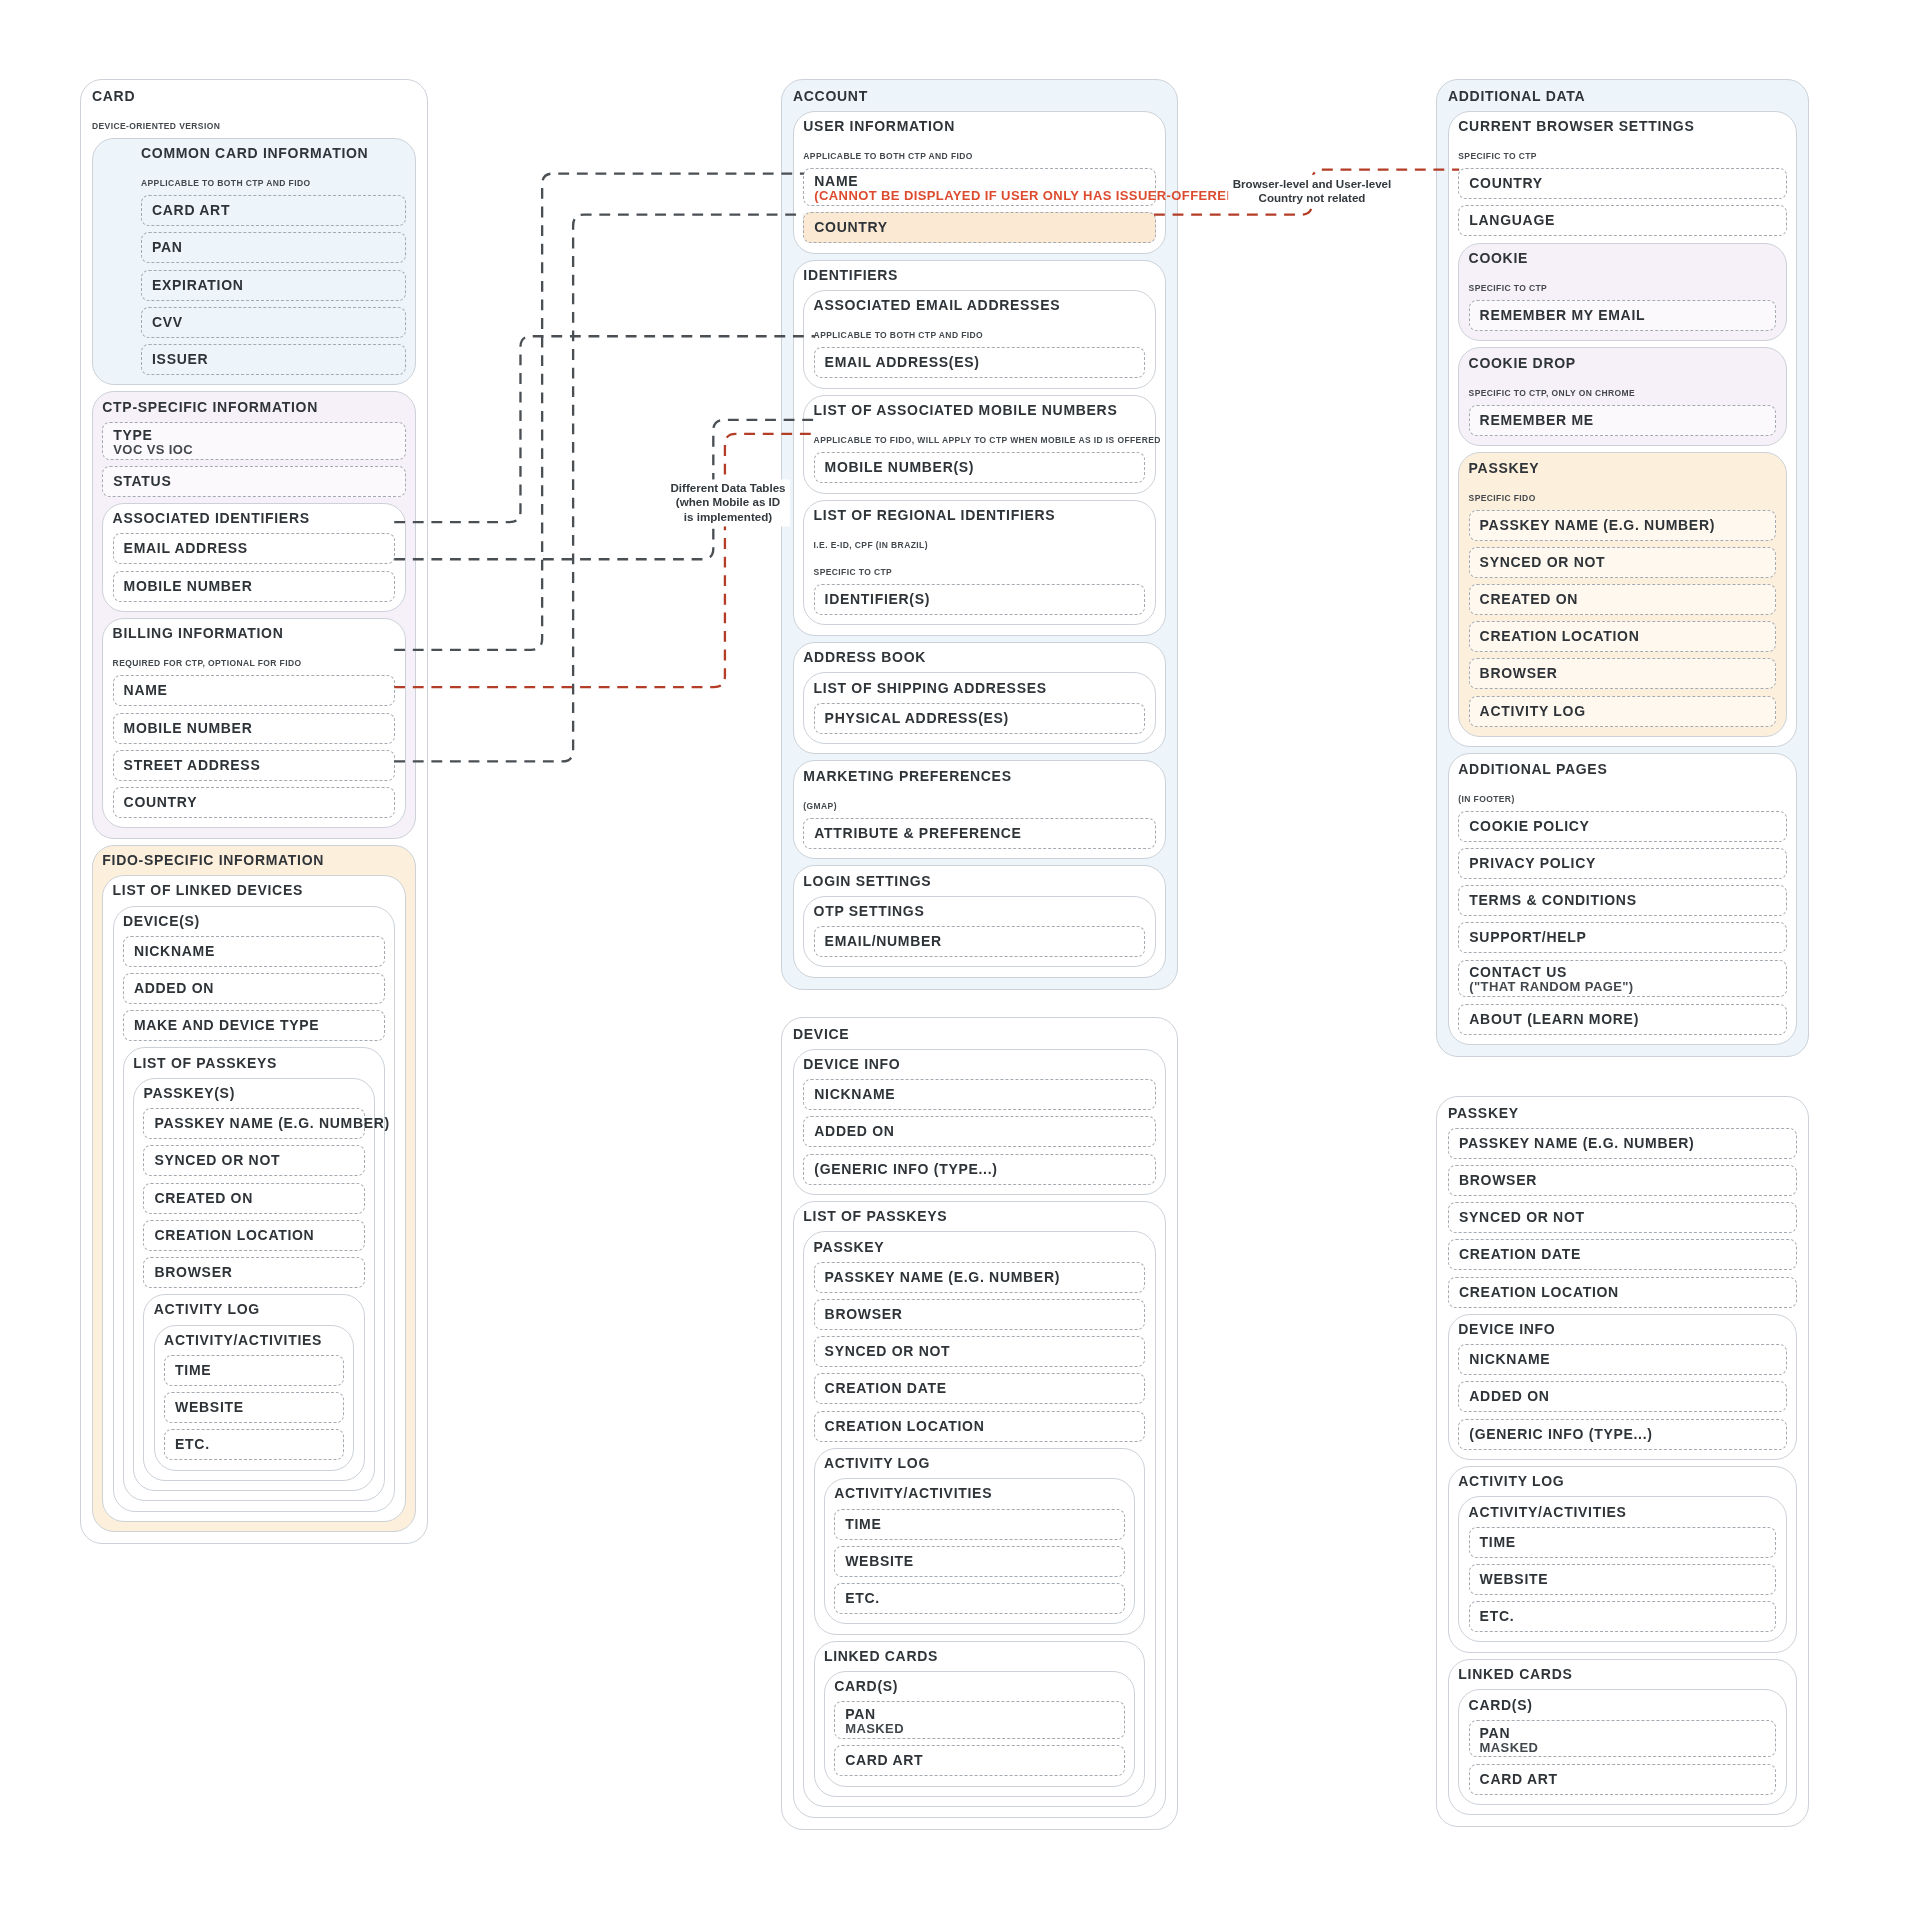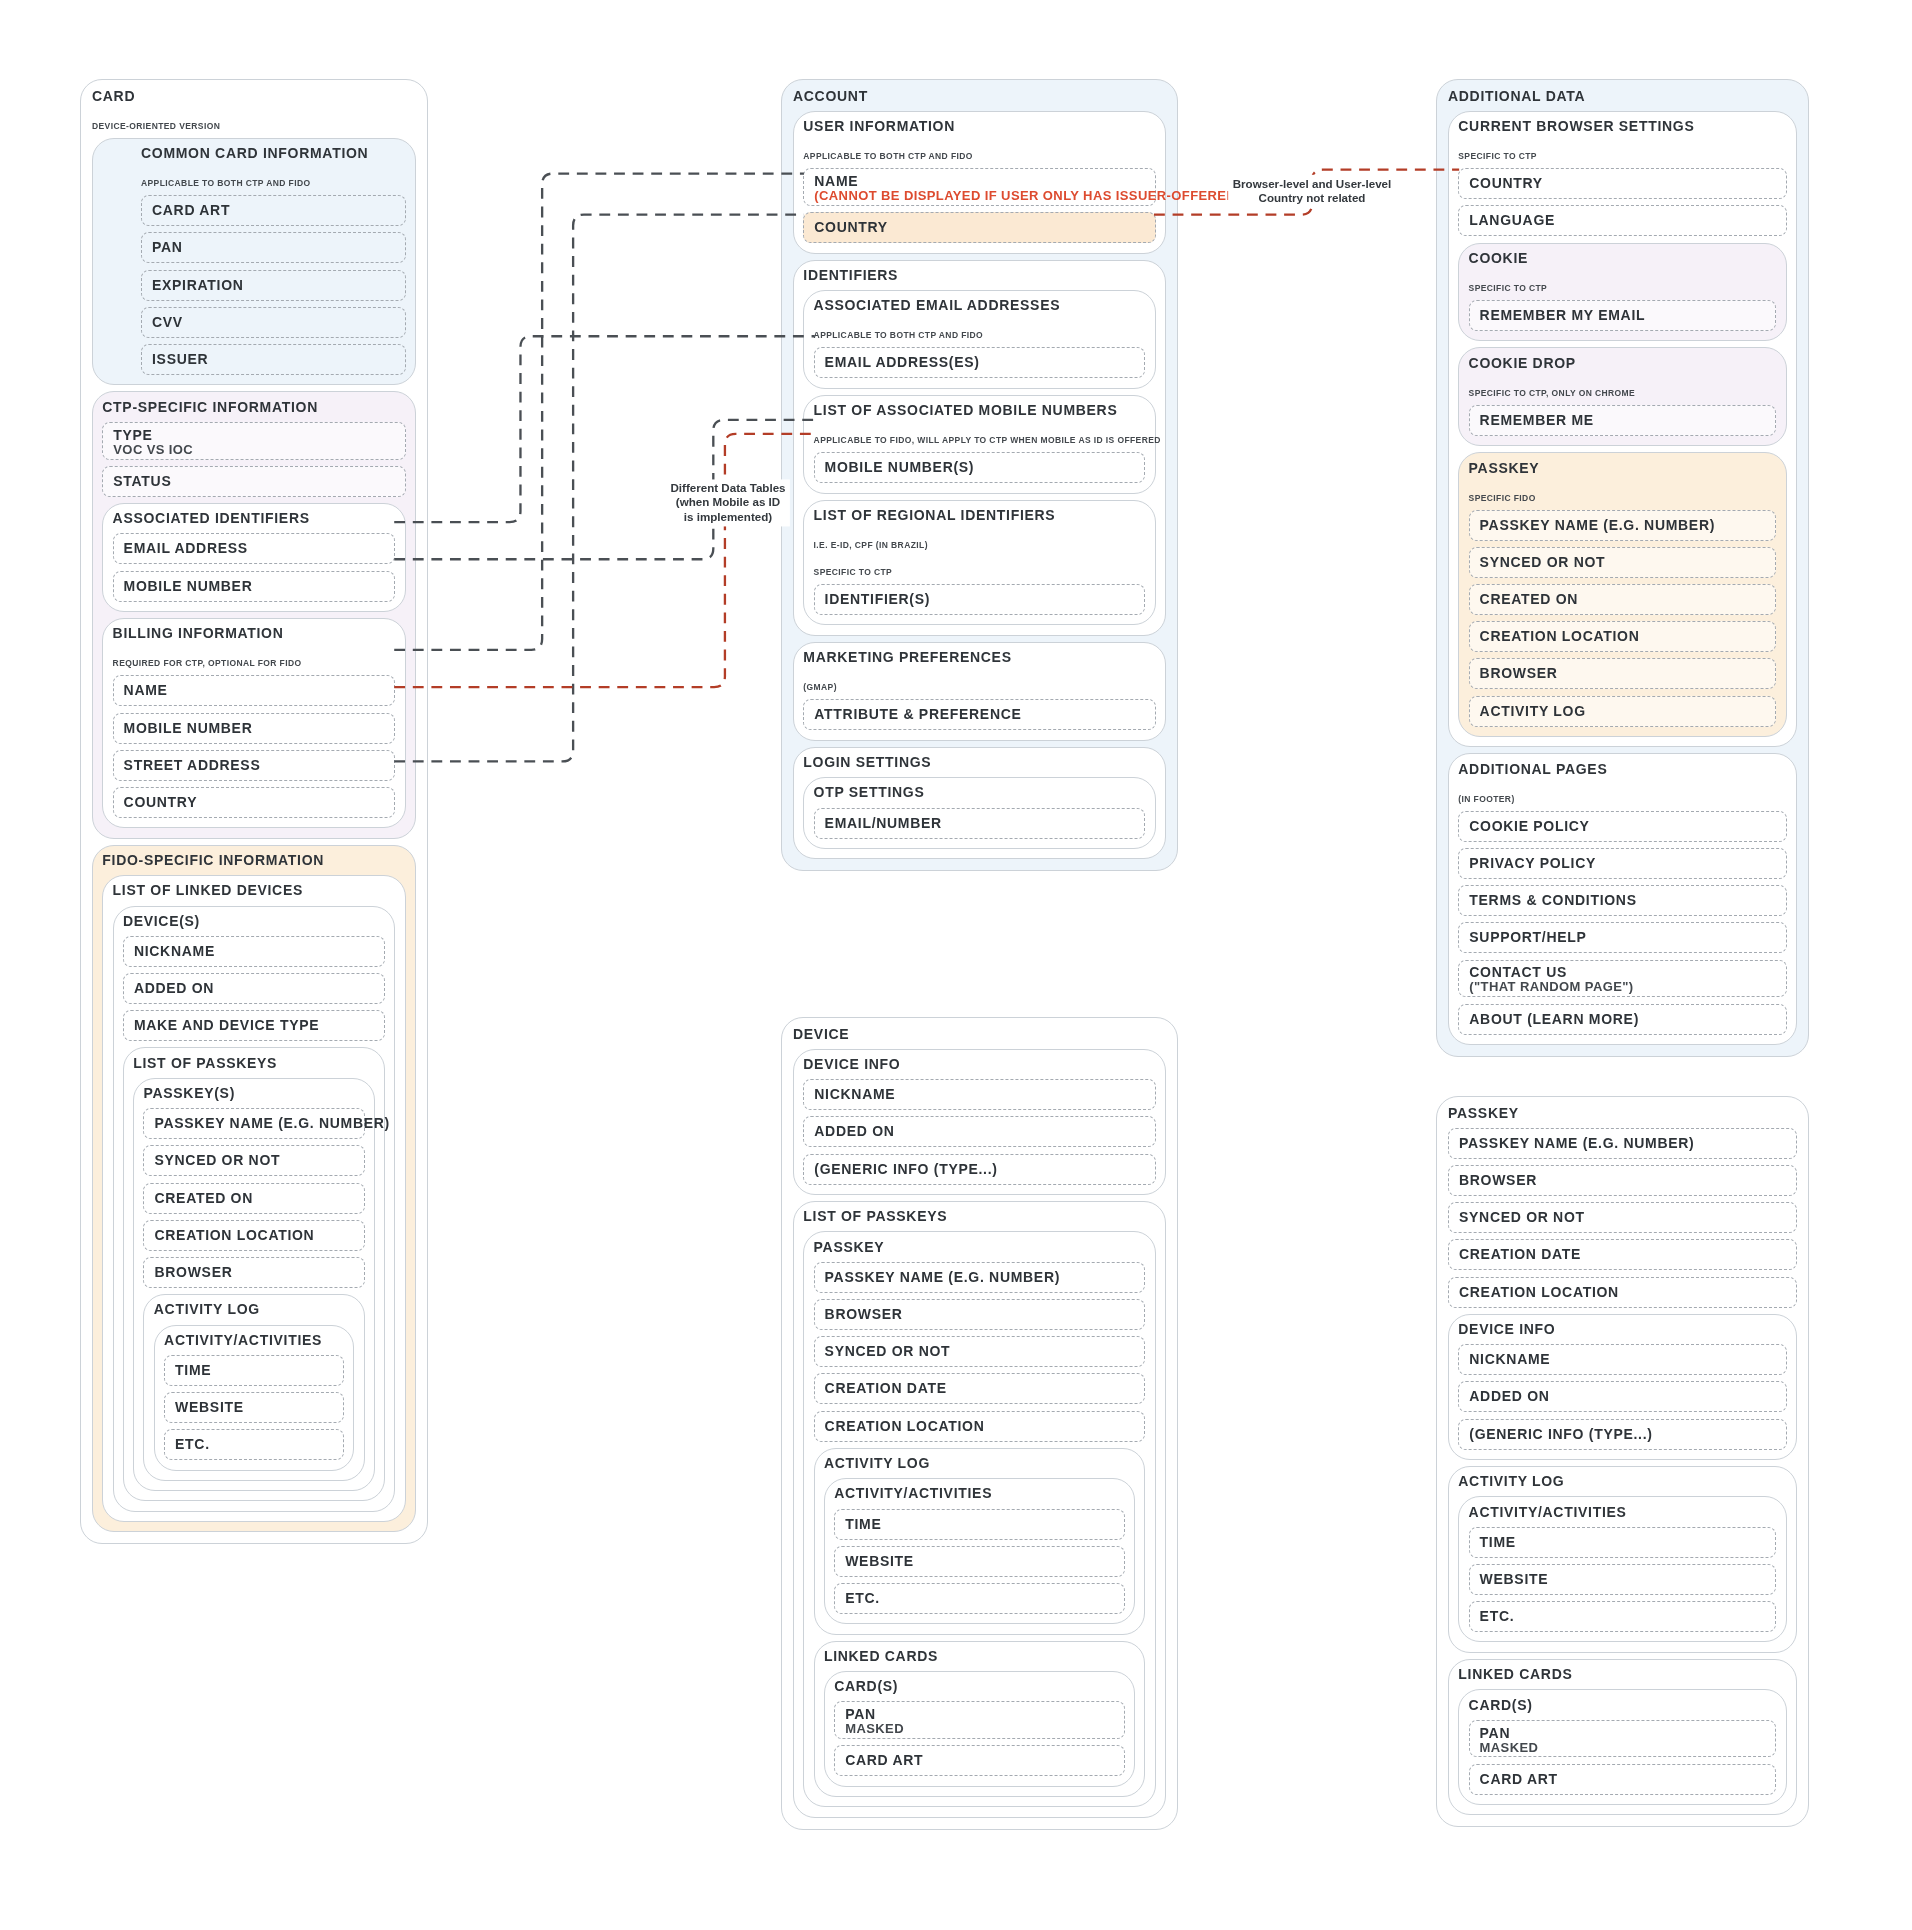--- a/index.html
+++ b/index.html
@@ -219,20 +219,29 @@
         <div class="box bg-white">
           <div class="box-title">LIST OF REGIONAL IDENTIFIERS</div>
           <div class="box-sub">I.E. E-ID, CPF (IN BRAZIL)</div>
           <div class="box-sub">SPECIFIC TO CTP</div>
           <div class="item">
             <div class="item-label">IDENTIFIER(S)</div>
           </div>
         </div>
       </div>
       <div class="box bg-white">
+        <div class="box-title">ADDRESS BOOK</div>
+        <div class="box bg-white">
+          <div class="box-title">LIST OF SHIPPING ADDRESSES</div>
+          <div class="item">
+            <div class="item-label">PHYSICAL ADDRESS(ES)</div>
+          </div>
+        </div>
+      </div>
+      <div class="box bg-white">
         <div class="box-title">MARKETING PREFERENCES</div>
         <div class="box-sub">(GMAP)</div>
         <div class="item">
           <div class="item-label">ATTRIBUTE &amp; PREFERENCE</div>
         </div>
       </div>
       <div class="box bg-white">
         <div class="box-title">LOGIN SETTINGS</div>
         <div class="box bg-white">
           <div class="box-title">OTP SETTINGS</div>

